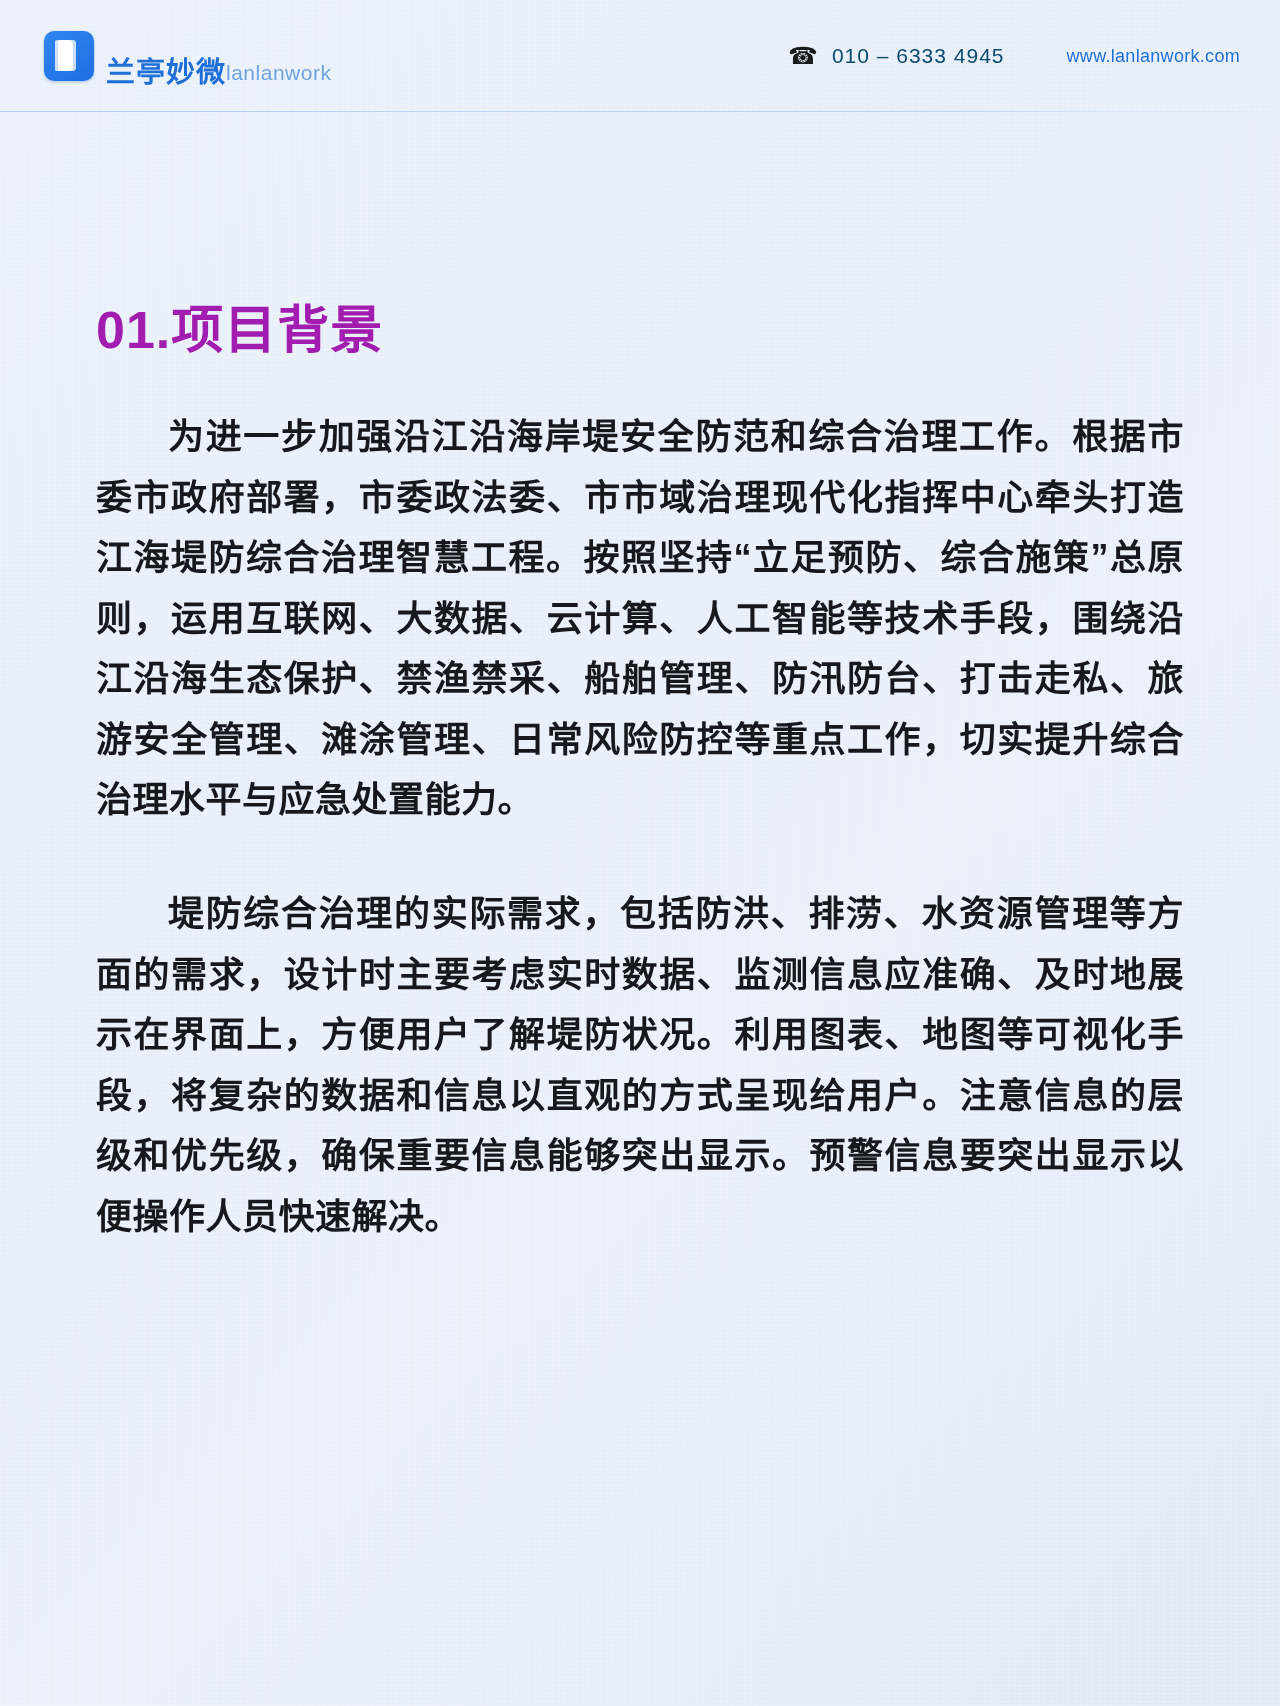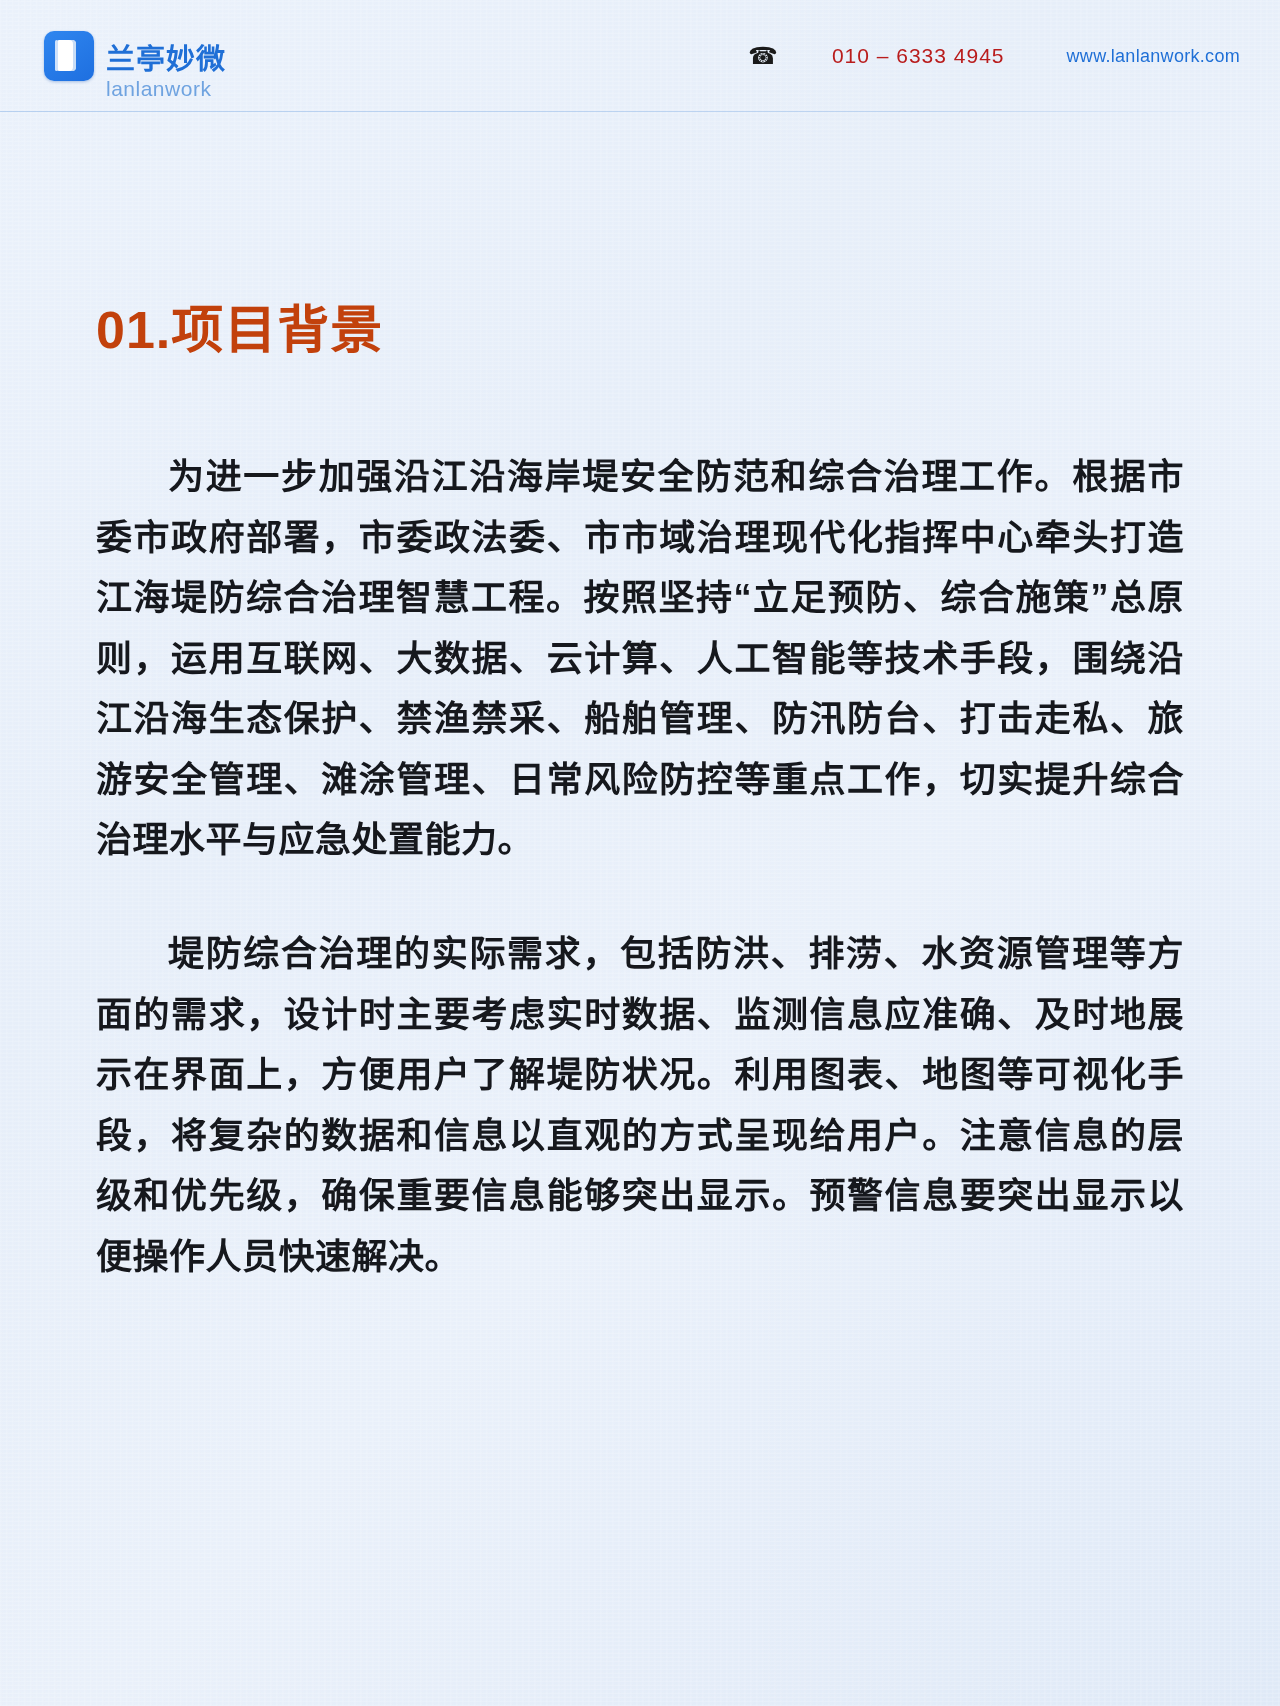--- a/index.html
+++ b/index.html
@@ -67,21 +67,21 @@
     position: absolute;
     left: 11px;
     top: 9px;
     width: 3px;
     height: 31px;
     background: #cfe2fb;
     border-radius: 2px;
   }
   .brand-text {
     display: flex;
-    flex-direction: column;
+    flex-direction: row;
     line-height: 1;
     margin-top: 32px;
   }
   .brand-cn {
     font-size: 29px;
     font-weight: 700;
     color: #1f6fd6;
     letter-spacing: 1px;
   }
   .brand-en {
@@ -101,23 +101,22 @@
     align-items: center;
     gap: 14px;
   }
   .phone-icon {
     font-size: 24px;
     color: #1a1a1a;
     line-height: 1;
   }
   .phone-number {
     font-size: 21px;
-    color: #b91c1c;
+    color: #0c4a6e;
     letter-spacing: 1px;
-    margin-left: 40px;
   }
   .site-url {
     font-size: 18px;
     color: #1f6fd6;
     letter-spacing: .3px;
     text-decoration: none;
   }
   .header-rule {
     position: absolute;
     left: 0;
@@ -130,23 +129,23 @@
   
   .content {
     padding: 190px 96px 0 96px;
     box-sizing: border-box;
     position: relative;
     z-index: 2;
   }
   .section-title {
     font-size: 52px;
     font-weight: 700;
-    color: #c2410c;
+    color: #a21caf;
     letter-spacing: 1px;
-    margin: 0 0 88px 0;
+    margin: 0 0 48px 0;
     line-height: 1.1;
   }
   .section-title .num {
     font-weight: 700;
   }
   p.body-text {
     font-size: 36px;
     line-height: 1.68;
     color: #16181d;
     margin: 0 0 54px 0;

